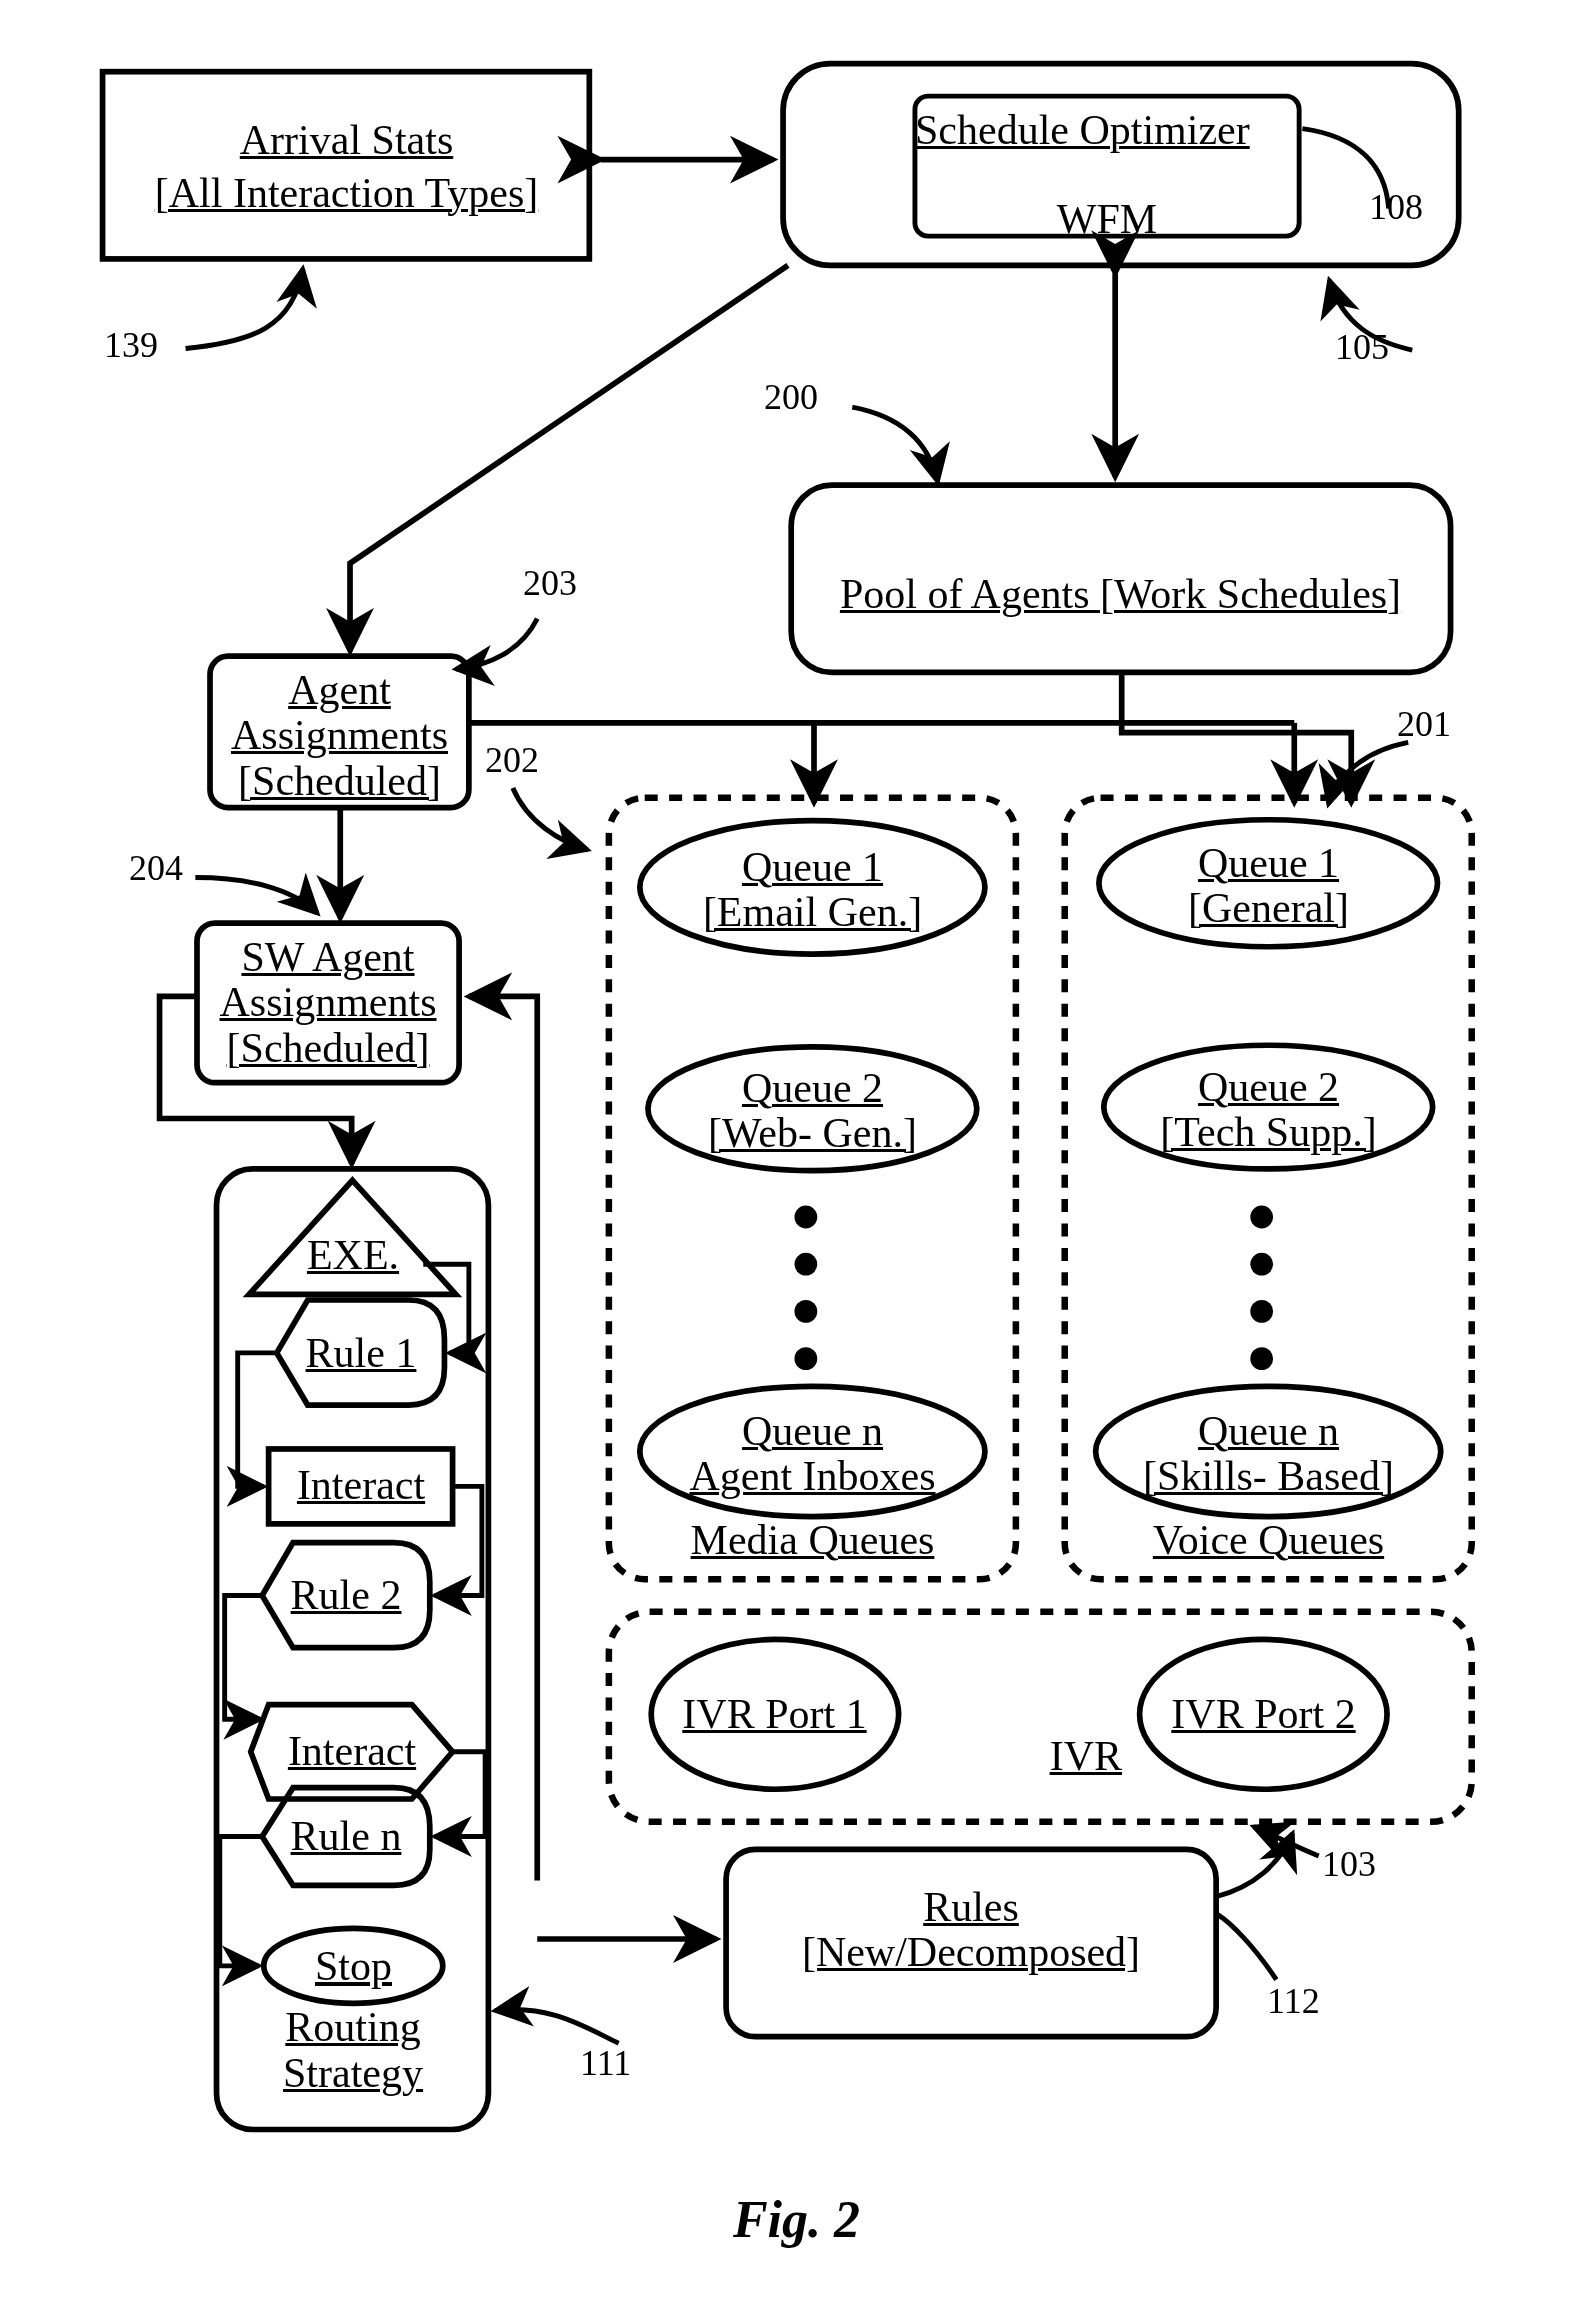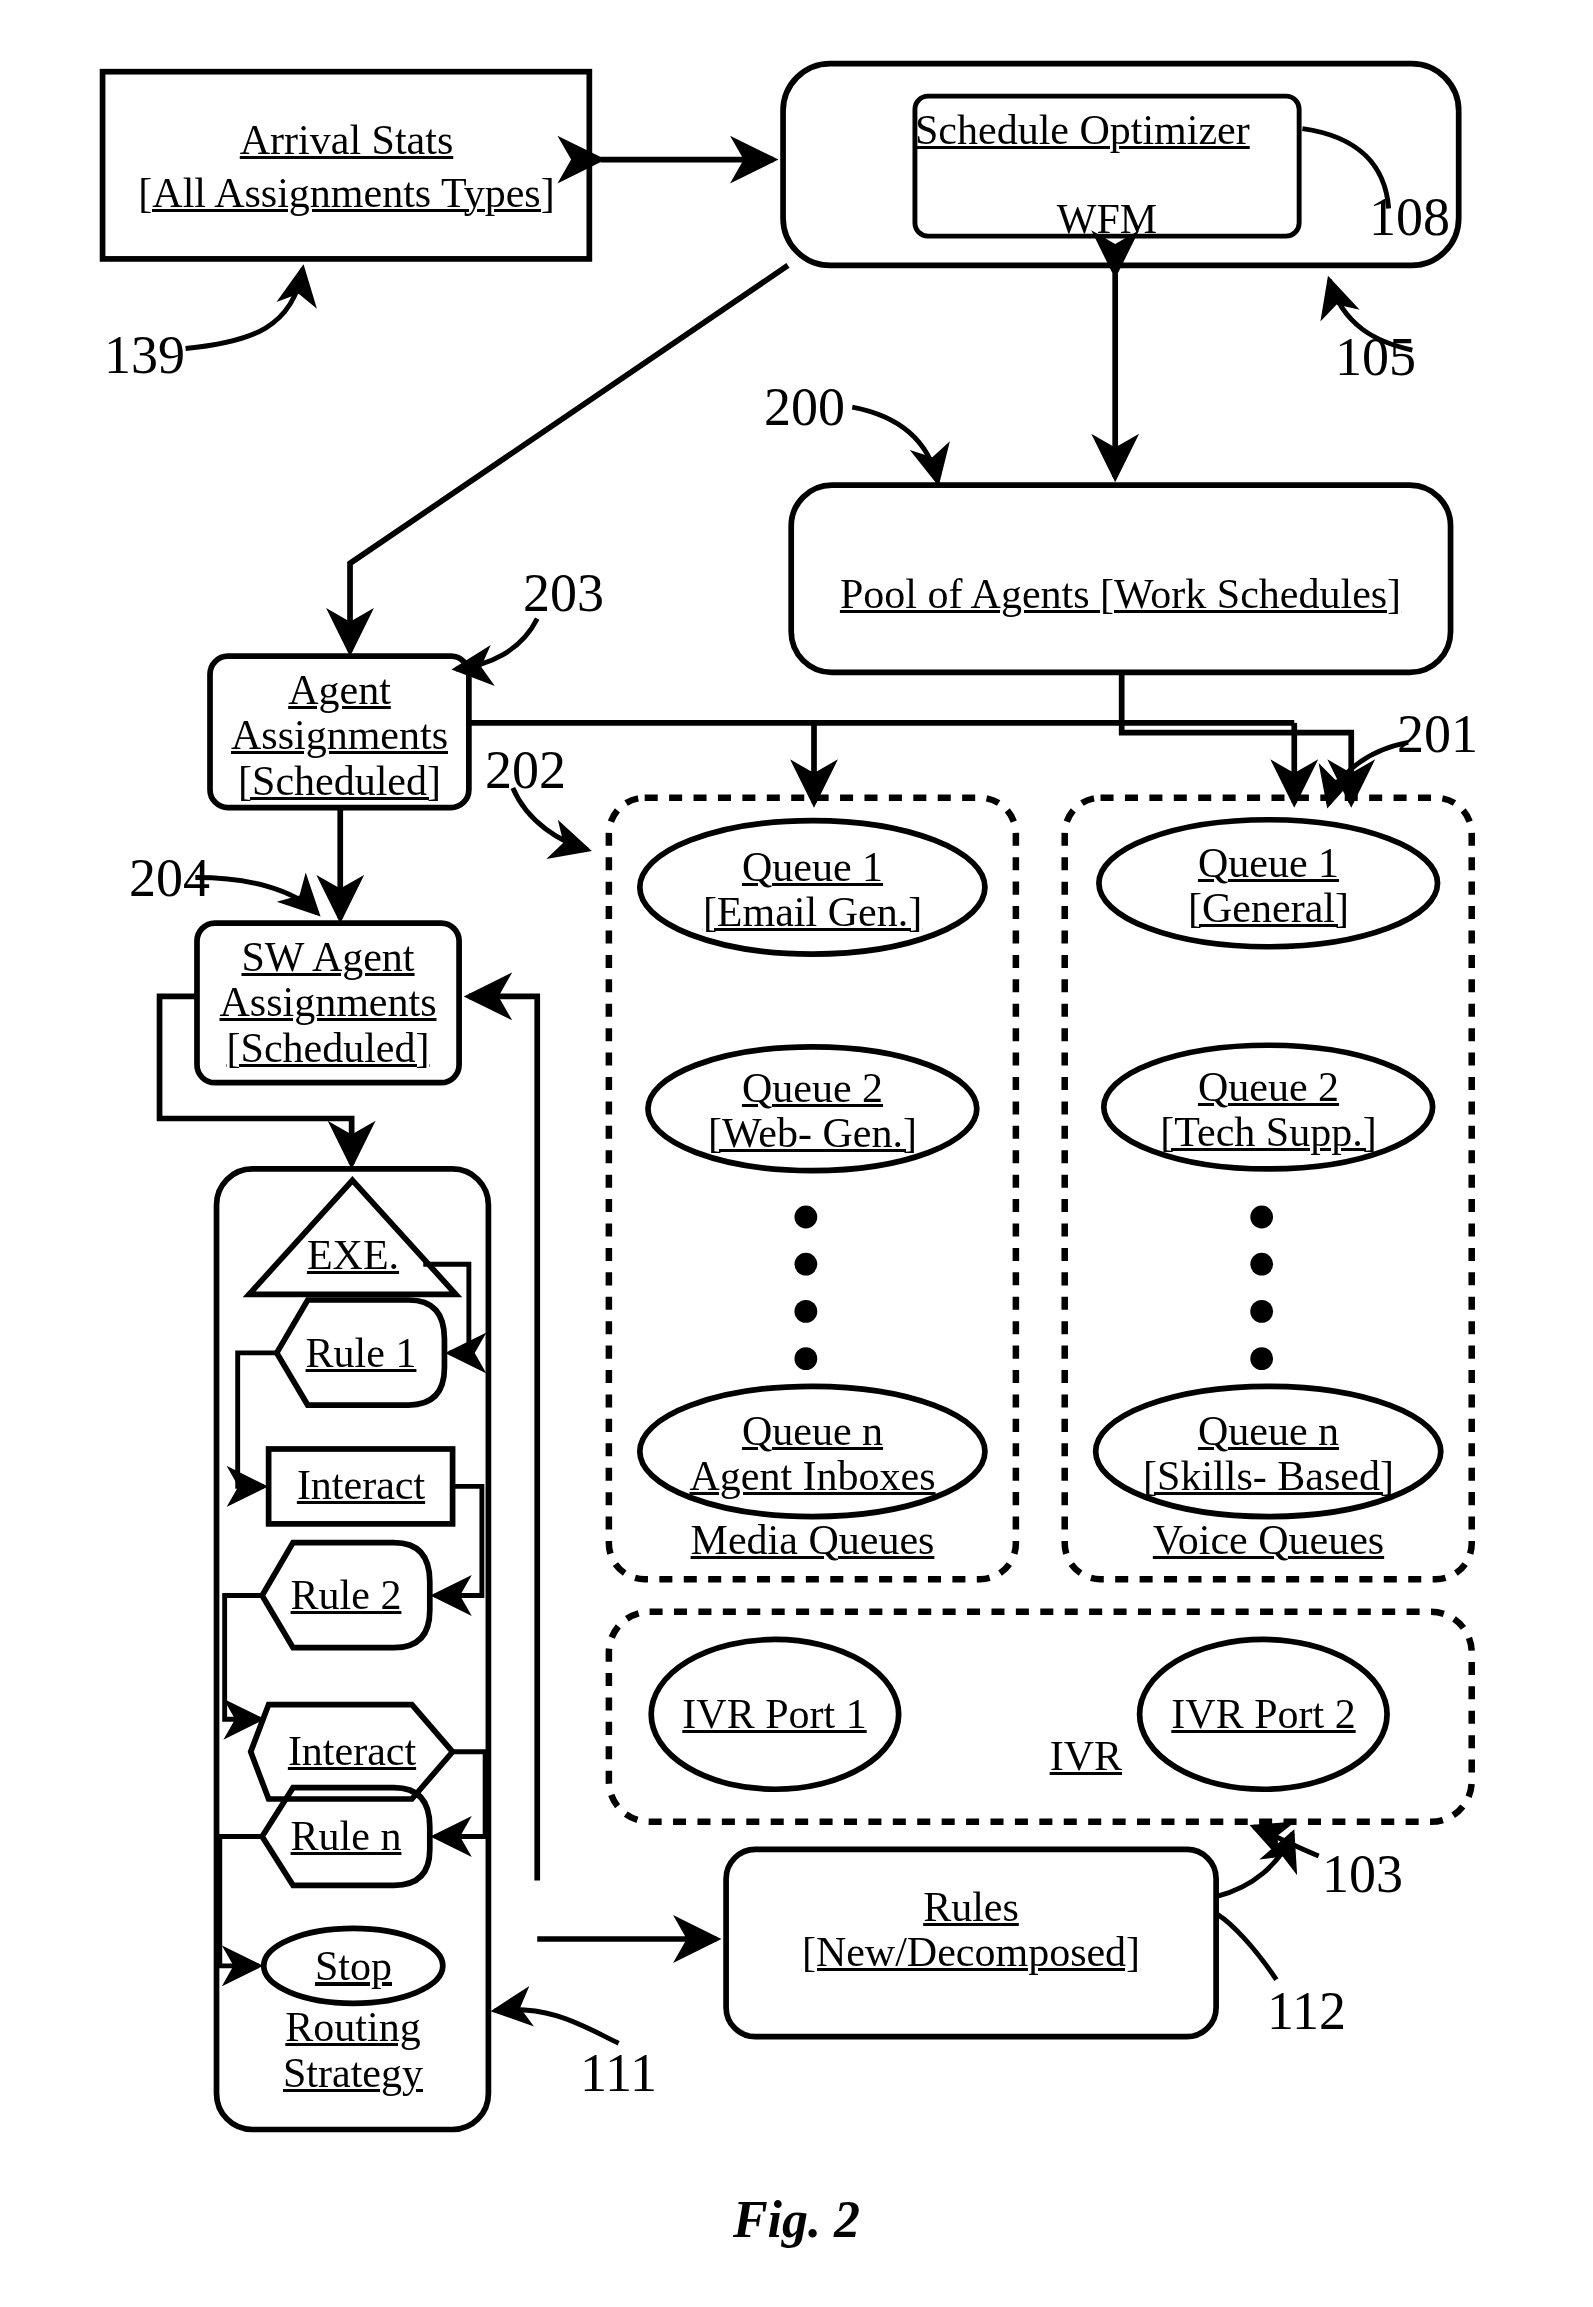--- a/index.html
+++ b/index.html
@@ -2,21 +2,21 @@
 <html style="font-size:13px"><head>
 <meta charset="utf-8">
 <style>
   html,body{margin:0;padding:0;background:#fff;}
   body{width:1593px;height:2307px;position:relative;
        font-family:"Liberation Serif","DejaVu Serif",serif;color:#000;}
   #stage{position:absolute;inset:0;border-radius:21px;}
   svg{position:absolute;top:0;left:0;width:1593px;height:2307px;overflow:visible;}
   .u{ text-decoration: underline; text-decoration-thickness:3.3px; text-underline-offset:2.4px;}
   .lbl{ font-size:42px; }
-  .ref{ font-size:54px; }
+  .ref{ font-size:36px; }
   .cap{ font-size:52px; font-weight:bold; font-style:italic; }
   .sh{ fill:none; stroke:#000; stroke-width:7; }
   .shthin{ fill:none; stroke:#000; stroke-width:6; }
   .dash{ fill:none; stroke:#000; stroke-width:8; stroke-dasharray:16 14; stroke-linecap:butt;}
   .ln{ fill:none; stroke:#000; stroke-width:6; }
   .lnthick{ fill:none; stroke:#000; stroke-width:7; }
   .leader{ fill:none; stroke:#000; stroke-width:6; }
   .dot{ fill:#000; }
 </style>
 </head>
@@ -135,21 +135,21 @@
   <path d="M1494,2330 C1540,2318 1572,2290 1588,2252" class="leader" marker-end="url(#ah)"></path>
 
   <path d="M660,2382 L880,2382" class="lnthick" marker-end="url(#ah)"></path>
 
   <path d="M760,2510 C718,2490 676,2462 608,2470" class="leader" marker-end="url(#ah)"></path>
 
 </svg>
 
 <div class="lbl" style="position:absolute;left:103px;top:116px;width:487px;text-align:center;">
   <div class="u">Arrival Stats</div>
-  <div class="u" style="margin-top:4.9px">[All Assignments Types]</div>
+  <div class="u" style="margin-top:4.9px">[All Interaction Types]</div>
 </div>
 
 <div class="lbl u" style="position:absolute;left:915px;top:106px;width:384px;text-align:left;">Schedule Optimizer</div>
 
 <div class="lbl u" style="position:absolute;left:915px;top:195px;width:384px;text-align:center;">WFM</div>
 
 <div class="lbl u" style="position:absolute;left:791px;top:570px;width:659px;text-align:center;">Pool of Agents [Work Schedules]</div>
 
 <div class="lbl" style="position:absolute;left:210px;top:668px;width:259px;text-align:center;line-height:1.08;">
   <div class="u">Agent</div>

